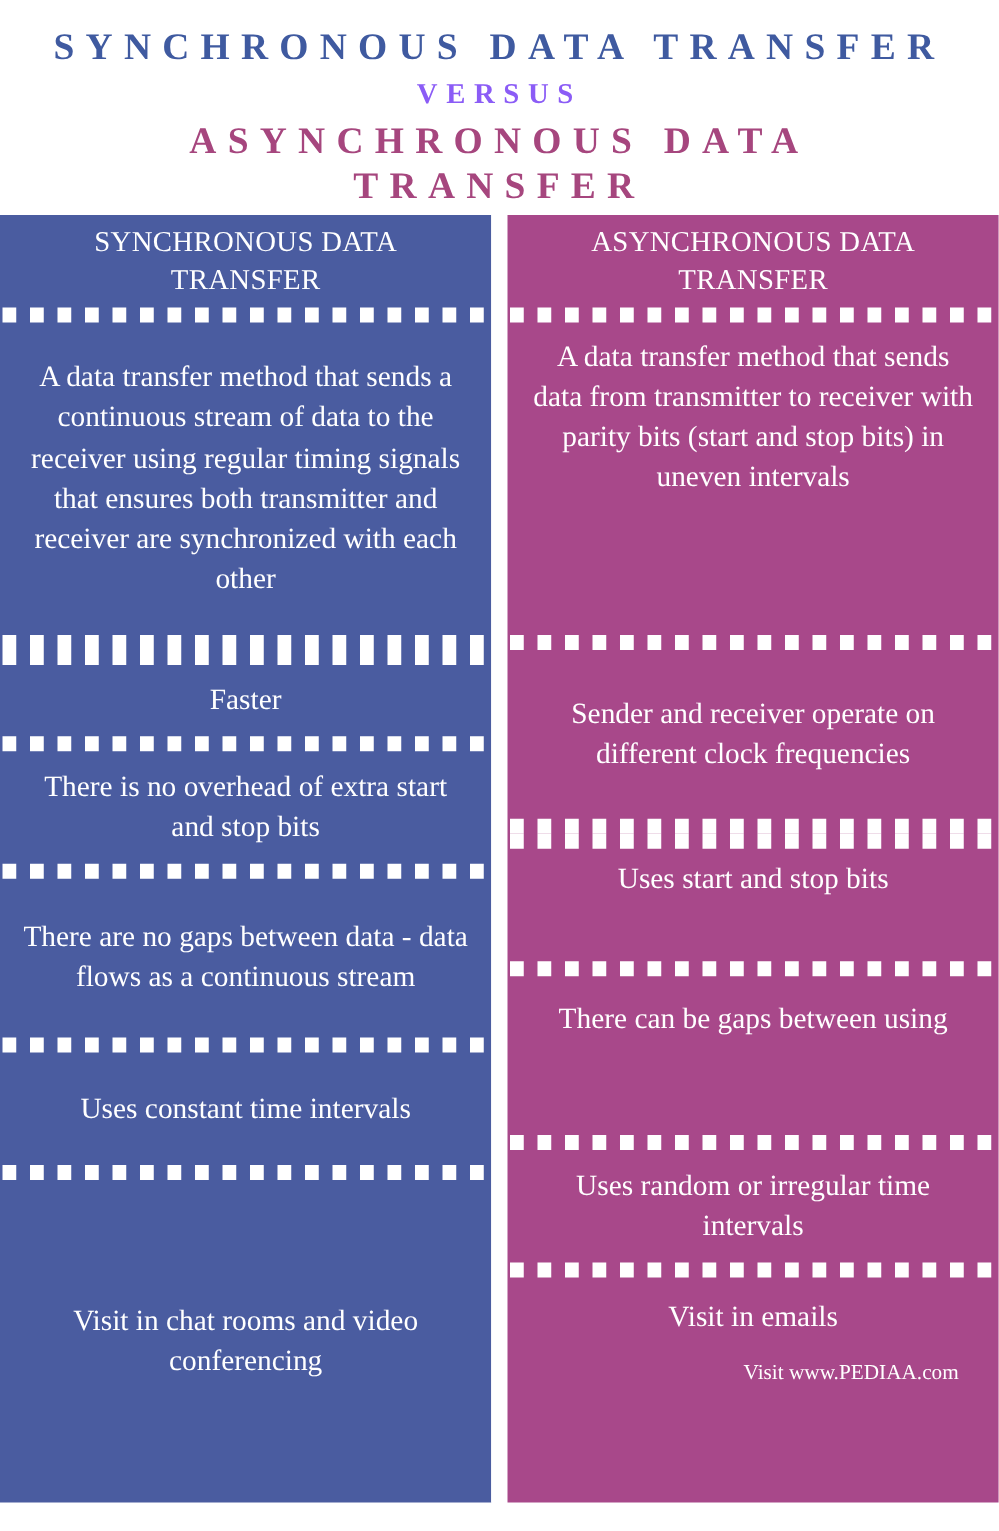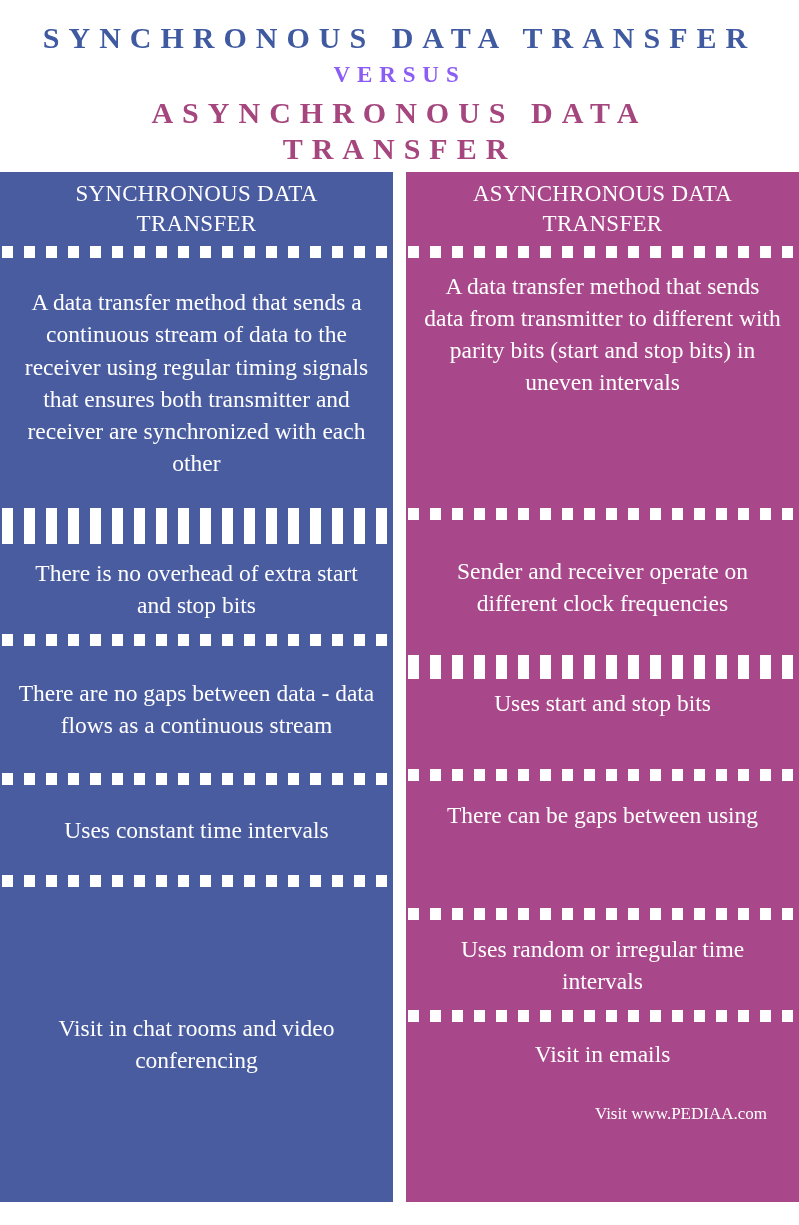--- a/index.html
+++ b/index.html
@@ -103,21 +103,21 @@
     background-position: 2px 0;
   }
 
   .footer-note {
     width: 100%;
     text-align: right;
     color: #ffffff;
     font-size: 17px;
     padding: 0 14px 0 0;
     box-sizing: border-box;
-    margin-top: 32px;
+    margin-top: 16px;
   }
 
   .spacer { flex: 1 1 auto; }
 </style>
 </head>
 <body>
 
 <div class="title-block">
   <div class="title-line title-main">SYNCHRONOUS DATA TRANSFER</div>
   <div class="title-line title-versus">VERSUS</div>
@@ -129,20 +129,21 @@
   <div class="col col-left">
 
     <div class="cell cell-head" style="height:74px;">SYNCHRONOUS DATA TRANSFER</div>
     <div class="dash-sep"></div>
 
     <div class="cell cell-body" style="height:250px;">A data transfer method that sends a continuous stream of data to the receiver using regular timing signals that ensures both transmitter and receiver are synchronized with each other</div>
     <div class="dash-sep"></div>
 
     <div class="dash-sep"></div>
 
+    <div class="cell cell-body" style="height:57px;">Faster</div>
     <div class="dash-sep"></div>
 
     <div class="cell cell-body" style="height:90px;">There is no overhead of extra start and stop bits</div>
     <div class="dash-sep"></div>
 
     <div class="cell cell-body" style="height:127px;">There are no gaps between data - data flows as a continuous stream</div>
     <div class="dash-sep"></div>
 
     <div class="cell cell-body" style="height:90px;">Uses constant time intervals</div>
     <div class="dash-sep"></div>
@@ -150,21 +151,21 @@
     <div class="cell cell-body spacer">Visit in chat rooms and video conferencing</div>
   </div>
 
   <div class="col-gap"></div>
 
   <div class="col col-right">
 
     <div class="cell cell-head" style="height:74px;">ASYNCHRONOUS DATA TRANSFER</div>
     <div class="dash-sep"></div>
 
-    <div class="cell cell-body" style="height:250px; justify-content:flex-start; padding-top:12px;">A data transfer method that sends data from transmitter to different with parity bits (start and stop bits) in uneven intervals</div>
+    <div class="cell cell-body" style="height:250px; justify-content:flex-start; padding-top:12px;">A data transfer method that sends data from transmitter to receiver with parity bits (start and stop bits) in uneven intervals</div>
     <div class="dash-sep"></div>
 
     <div class="cell cell-body" style="height:135px;">Sender and receiver operate on different clock frequencies</div>
     <div class="dash-sep"></div>
 
     <div class="dash-sep"></div>
 
     <div class="cell cell-body" style="height:90px; justify-content:flex-start; padding-top:8px;">Uses start and stop bits</div>
     <div class="dash-sep"></div>
 

